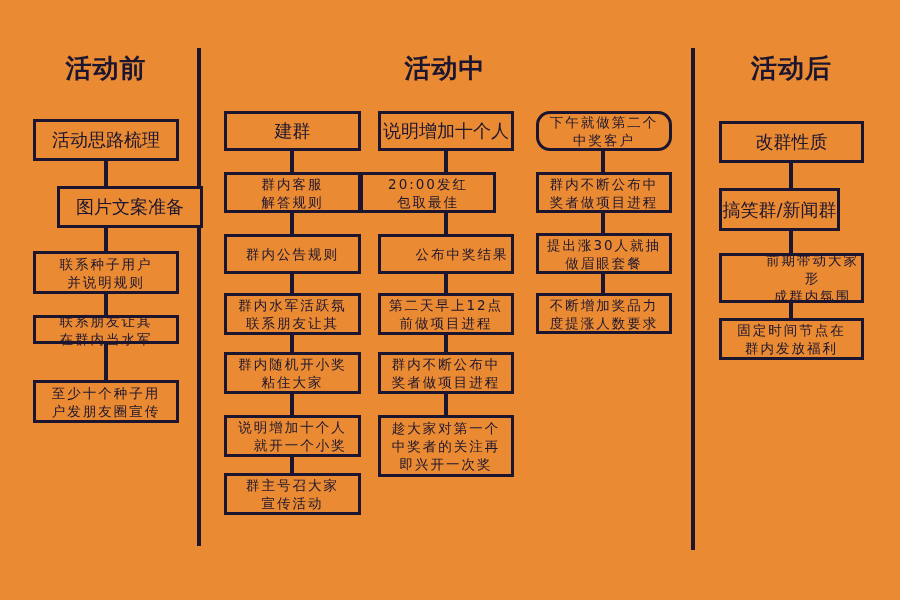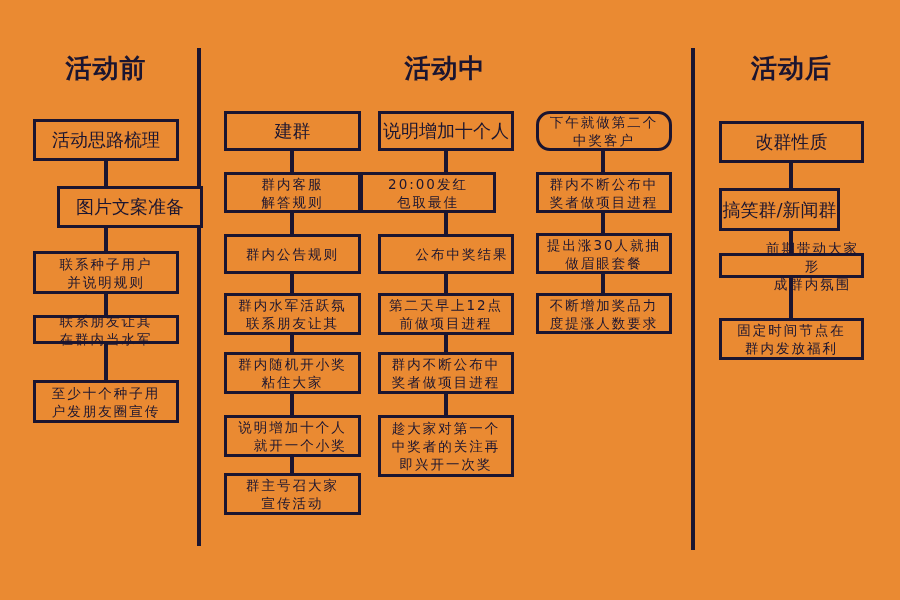--- a/index.html
+++ b/index.html
@@ -88,17 +88,17 @@
   <div class="box small" style="left:536px;top:233px;width:136px;height:41px;background:#EA8A32;">提出涨30人就抽
 做眉眼套餐</div>
   <div class="box small" style="left:536px;top:293px;width:136px;height:41px;background:#EA8A32;">不断增加奖品力
 度提涨人数要求</div>
 </div>
 
 <div>
   <div class="conn" style="left:789px;top:162px;height:160px;"></div>
   <div class="box big" style="left:719px;top:121px;width:145px;height:42px;background:#EA8A32;">改群性质</div>
   <div class="box big" style="left:719px;top:188px;width:121px;height:43px;background:#EA8A32;">搞笑群/新闻群</div>
-  <div class="box small" style="left:719px;top:253px;width:145px;height:25px;background:#EA8A32;padding-left:42px;">前期带动大家形
+  <div class="box small" style="left:719px;top:253px;width:145px;height:50px;background:#EA8A32;padding-left:42px;">前期带动大家形
 成群内氛围</div>
   <div class="box small" style="left:719px;top:318px;width:145px;height:42px;background:#EA8A32;">固定时间节点在
 群内发放福利</div>
 </div>
 
 </body></html>

